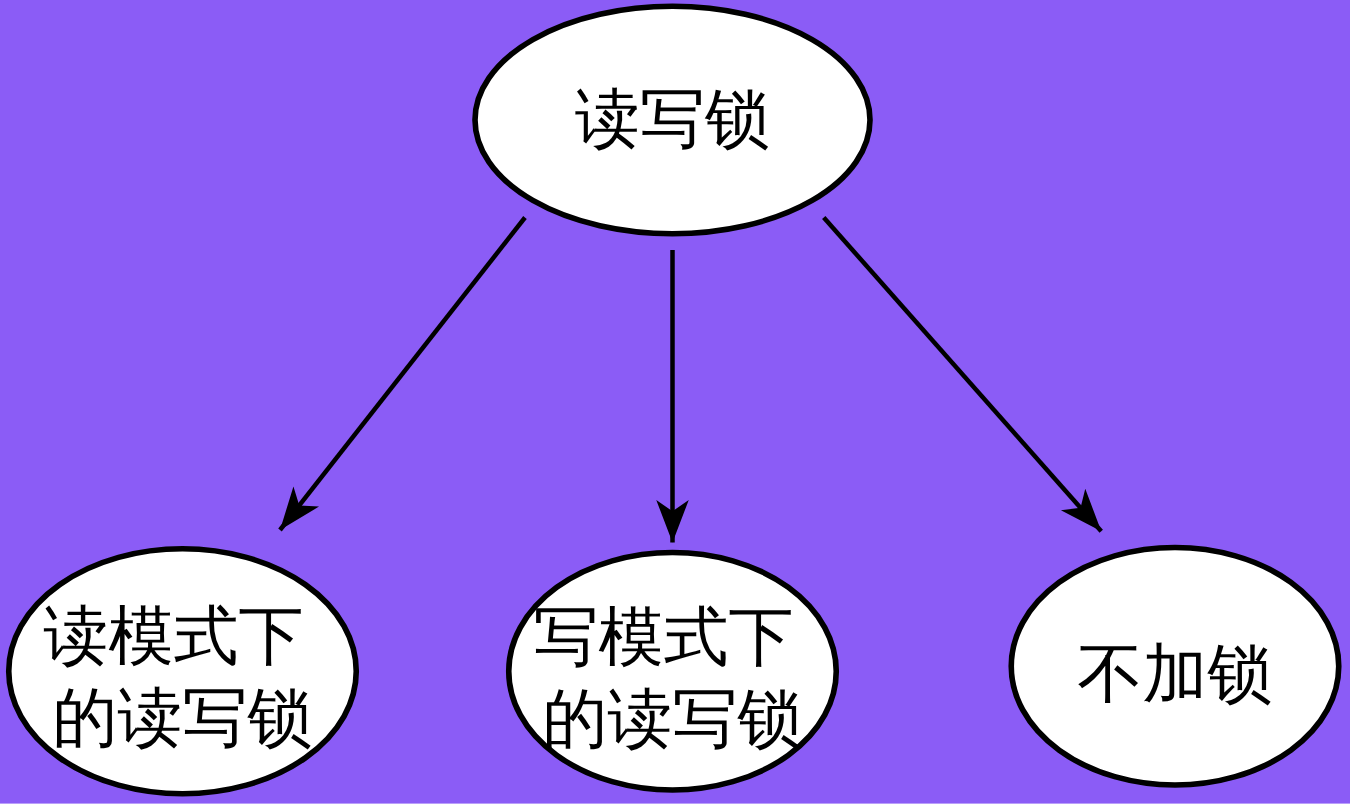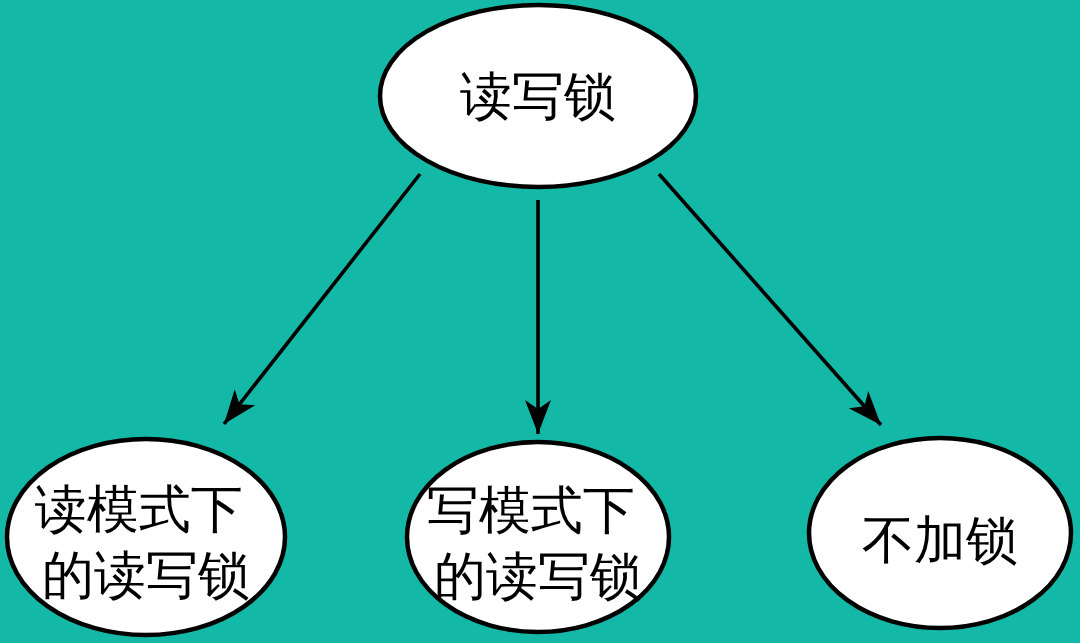--- a/index.html
+++ b/index.html
@@ -4,21 +4,21 @@
 <style>
   html, body {
     margin: 0;
     padding: 0;
     background: #ffffff;
   }
   .canvas {
     position: relative;
     width: 1080px;
     height: 643px;
-    background: #14b8a6;
+    background: #8b5cf6;
     overflow: hidden;
     font-family: "Liberation Sans", "DejaVu Sans", sans-serif;
   }
   svg {
     display: block;
   }
   .node-ellipse {
     fill: #ffffff;
     stroke: #000000;
     stroke-width: 4.5px;

